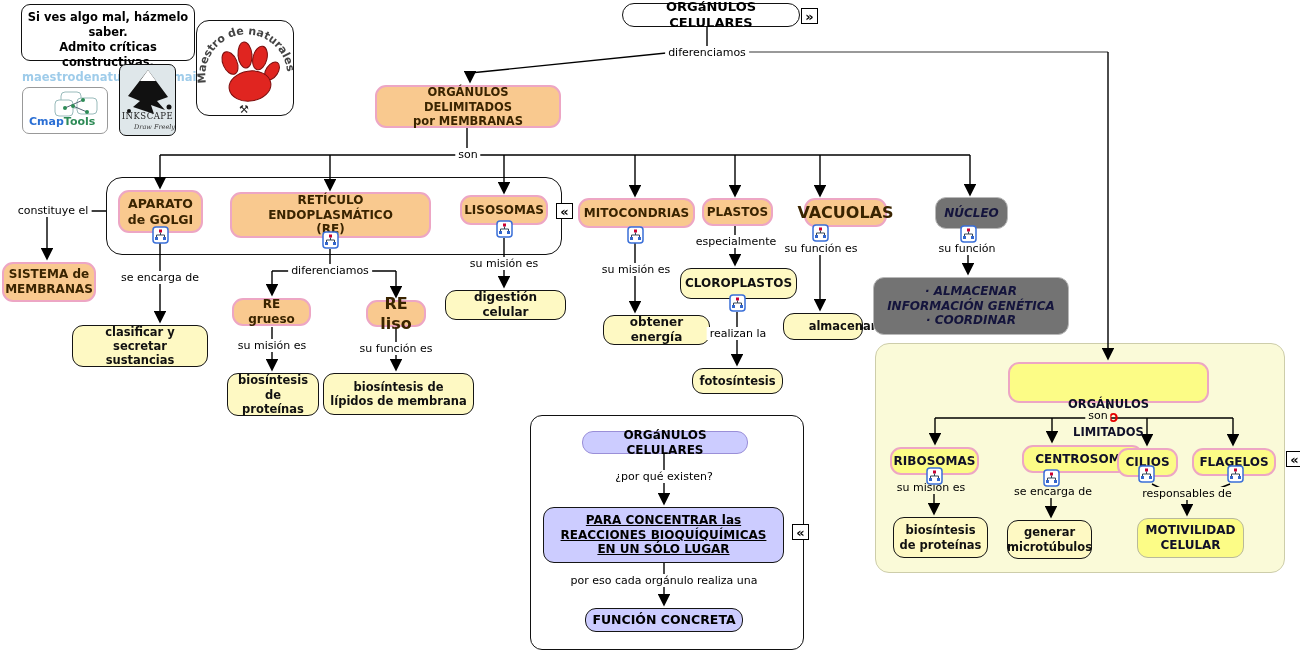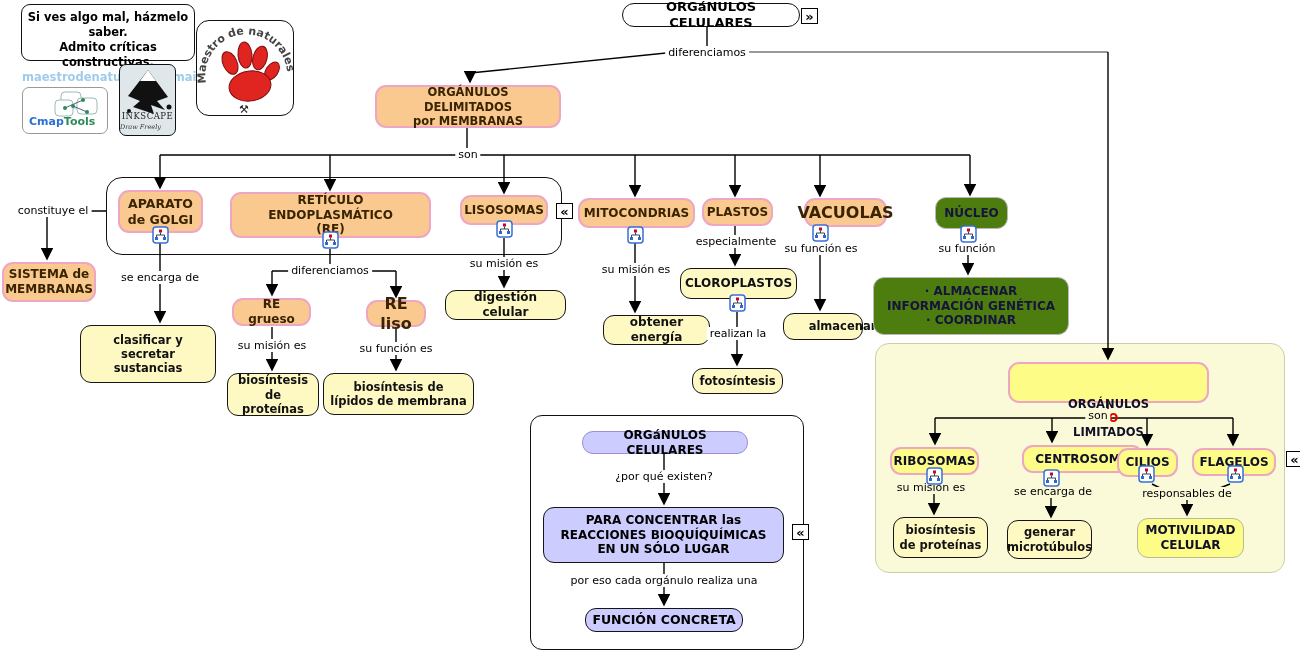--- a/index.html
+++ b/index.html
@@ -8,41 +8,41 @@
   #wires{position:absolute;left:0;top:0;z-index:2;}
   .panel{position:absolute;border-radius:14px;z-index:1;}
   .group{position:absolute;border:1.7px solid #111;border-radius:16px;background:transparent;z-index:1;}
   .node{position:absolute;box-sizing:border-box;display:flex;align-items:center;justify-content:center;
         text-align:center;white-space:pre-line;border-radius:11px;font-weight:bold;font-size:11.5px;
         line-height:1.22;padding:2px 5px;z-index:3;}
   .orange{background:#f9c98f;border:2px solid #eda6c4;color:#3a2400;}
   .pinkN{background:#fef9c3;border:1.7px solid #151515;color:#111;}
   .yellowN{background:#fcfc86;border:2px solid #eda6c4;color:#101028;}
   .grayb{border:1.7px solid #b9b99a;text-align:center;}
-  .paleN{background:#4d7c0f;border:1.7px solid #b9b9b9;color:#14143c;}
+  .paleN{background:#737373;border:1.7px solid #b9b9b9;color:#14143c;font-style:italic;}
   .lavN{background:#ccccff;border:1.7px solid #9a8fd8;color:#000;}
   .darkb{border:1.7px solid #151515;}
   .whiteN{background:#fff;border:1.8px solid #111;color:#000;}
   .linklabel{position:absolute;transform:translateX(-50%);font-size:11px;color:#000;background:#fff;
              padding:0 3px;white-space:nowrap;z-index:4;}
   .on-panel{background:#fafad8;}
   .chev{position:absolute;width:15px;height:14px;background:#fff;border:1.7px solid #000;display:flex;
         align-items:center;justify-content:center;font-size:13px;font-weight:bold;z-index:5;line-height:1;color:#000;}
   .cmapicon{position:absolute;width:17px;height:18px;z-index:4;}
   .logo{position:absolute;box-sizing:border-box;background:#fff;border:1.7px solid #111;z-index:3;}
   #notice-box{left:5px;top:4px;width:174px;height:57px;border-radius:9px;text-align:center;
               font-size:11.5px;font-weight:bold;line-height:1.3;padding-top:5px;margin-left:16px;}
   #notice-box .email{color:#9fccea;font-weight:bold;font-size:11.5px;}
   #maestro-logo{left:196px;top:20px;width:98px;height:96px;border-radius:13px;}
   #cmaptools-logo{left:22px;top:87px;width:86px;height:47px;border-radius:7px;border:1.2px solid #999;padding-left:20px;}
   #inkscape-logo{left:119px;top:64px;width:57px;height:72px;border-radius:7px;background:#dfe7ea;}
   .ctxt{position:absolute;left:6px;bottom:5px;font-size:11px;font-weight:bold;}
   .ink-name{position:absolute;left:0;right:0;bottom:14px;text-align:center;font-family:"DejaVu Serif",serif;
             font-size:8.5px;letter-spacing:.5px;color:#222;}
-  .ink-tag{position:absolute;left:0;right:0;bottom:4px;text-align:left;font-style:italic;
+  .ink-tag{position:absolute;left:0;right:0;bottom:4px;text-align:right;font-style:italic;
            font-family:"DejaVu Serif",serif;font-size:6.5px;color:#333;}
 </style>
 </head>
 <body>
 
 <div id="canvas">
 
   <svg id="wires" width="1300" height="653">
     <defs>
       <marker id="ah" viewBox="0 0 10 10" refX="8" refY="5" markerWidth="9" markerHeight="9" orient="auto-start-reverse">
@@ -155,21 +155,21 @@
   <div class="node orange" style="left:375px;top:85px;width:186px;height:43px;">ORGÁNULOS DELIMITADOS
 por MEMBRANAS</div>
   <div class="node orange" style="left:118px;top:190px;width:85px;height:43px;font-size:12.5px;">APARATO
 de GOLGI</div>
   <div class="node orange" style="left:230px;top:192px;width:201px;height:46px;font-size:12px;">RETÍCULO ENDOPLASMÁTICO
 (RE)</div>
   <div class="node orange" style="left:460px;top:195px;width:88px;height:30px;font-size:12px;">LISOSOMAS</div>
   <div class="chev" style="left:556px;top:203px;">«</div>
   <div class="node orange" style="left:2px;top:262px;width:94px;height:40px;font-size:12px;">SISTEMA de
 MEMBRANAS</div>
-  <div class="node pinkN" style="left:80px;top:325px;width:136px;height:58px;">clasificar y
+  <div class="node pinkN" style="left:72px;top:325px;width:136px;height:42px;">clasificar y
 secretar sustancias</div>
   <div class="node orange" style="left:232px;top:298px;width:79px;height:28px;font-size:12px;">RE grueso</div>
   <div class="node orange" style="left:366px;top:300px;width:60px;height:27px;font-size:16px;">RE liso</div>
   <div class="node pinkN" style="left:227px;top:373px;width:92px;height:43px;">biosíntesis
 de proteínas</div>
   <div class="node pinkN" style="left:323px;top:373px;width:151px;height:42px;">biosíntesis de
 lípidos de membrana</div>
   <div class="node pinkN" style="left:445px;top:290px;width:121px;height:30px;font-size:12px;">digestión celular</div>
   <div class="node orange" style="left:578px;top:198px;width:117px;height:30px;font-size:12px;">MITOCONDRIAS</div>
   <div class="node pinkN" style="left:577px;top:315px;width:107px;height:30px;font-size:12px;margin-left:26px;">obtener energía</div>
@@ -197,21 +197,21 @@
   <div class="node yellowN" style="left:1003px;top:445px;width:121px;height:28px;font-size:12px;margin-left:19px;">CENTROSOMA</div>
   <div class="node pinkN" style="left:1007px;top:520px;width:85px;height:39px;">generar
 microtúbulos</div>
   <div class="node yellowN" style="left:1117px;top:448px;width:61px;height:29px;font-size:12px;">CILIOS</div>
   <div class="node yellowN" style="left:1192px;top:448px;width:84px;height:28px;font-size:12px;">FLAGELOS</div>
   <div class="chev" style="left:1286px;top:451px;">«</div>
   <div class="node yellowN grayb" style="left:1137px;top:518px;width:107px;height:40px;font-size:12px;">MOTIVILIDAD
 CELULAR</div>
 
   <div class="node lavN" style="left:582px;top:431px;width:166px;height:23px;font-size:12px;">ORGáNULOS CELULARES</div>
-  <div class="node lavN darkb" style="left:543px;top:507px;width:241px;height:56px;font-size:12px;">PARA CONCENTRAR las
+  <div class="node lavN darkb" style="left:543px;top:507px;width:241px;height:56px;font-size:12px;text-decoration:underline;">PARA CONCENTRAR las
 REACCIONES BIOQUÍQUÍMICAS
 EN UN SÓLO LUGAR</div>
   <div class="node lavN darkb" style="left:585px;top:608px;width:158px;height:24px;font-size:12.5px;">FUNCIÓN CONCRETA</div>
   <div class="chev" style="left:792px;top:524px;">«</div>
 
   <div class="linklabel" style="left:707px;top:46px;">diferenciamos</div>
   <div class="linklabel" style="left:468px;top:148px;">son</div>
   <div class="linklabel" style="left:53px;top:204px;">constituye el</div>
   <div class="linklabel" style="left:160px;top:271px;">se encarga de</div>
   <div class="linklabel" style="left:330px;top:264px;">diferenciamos</div>

